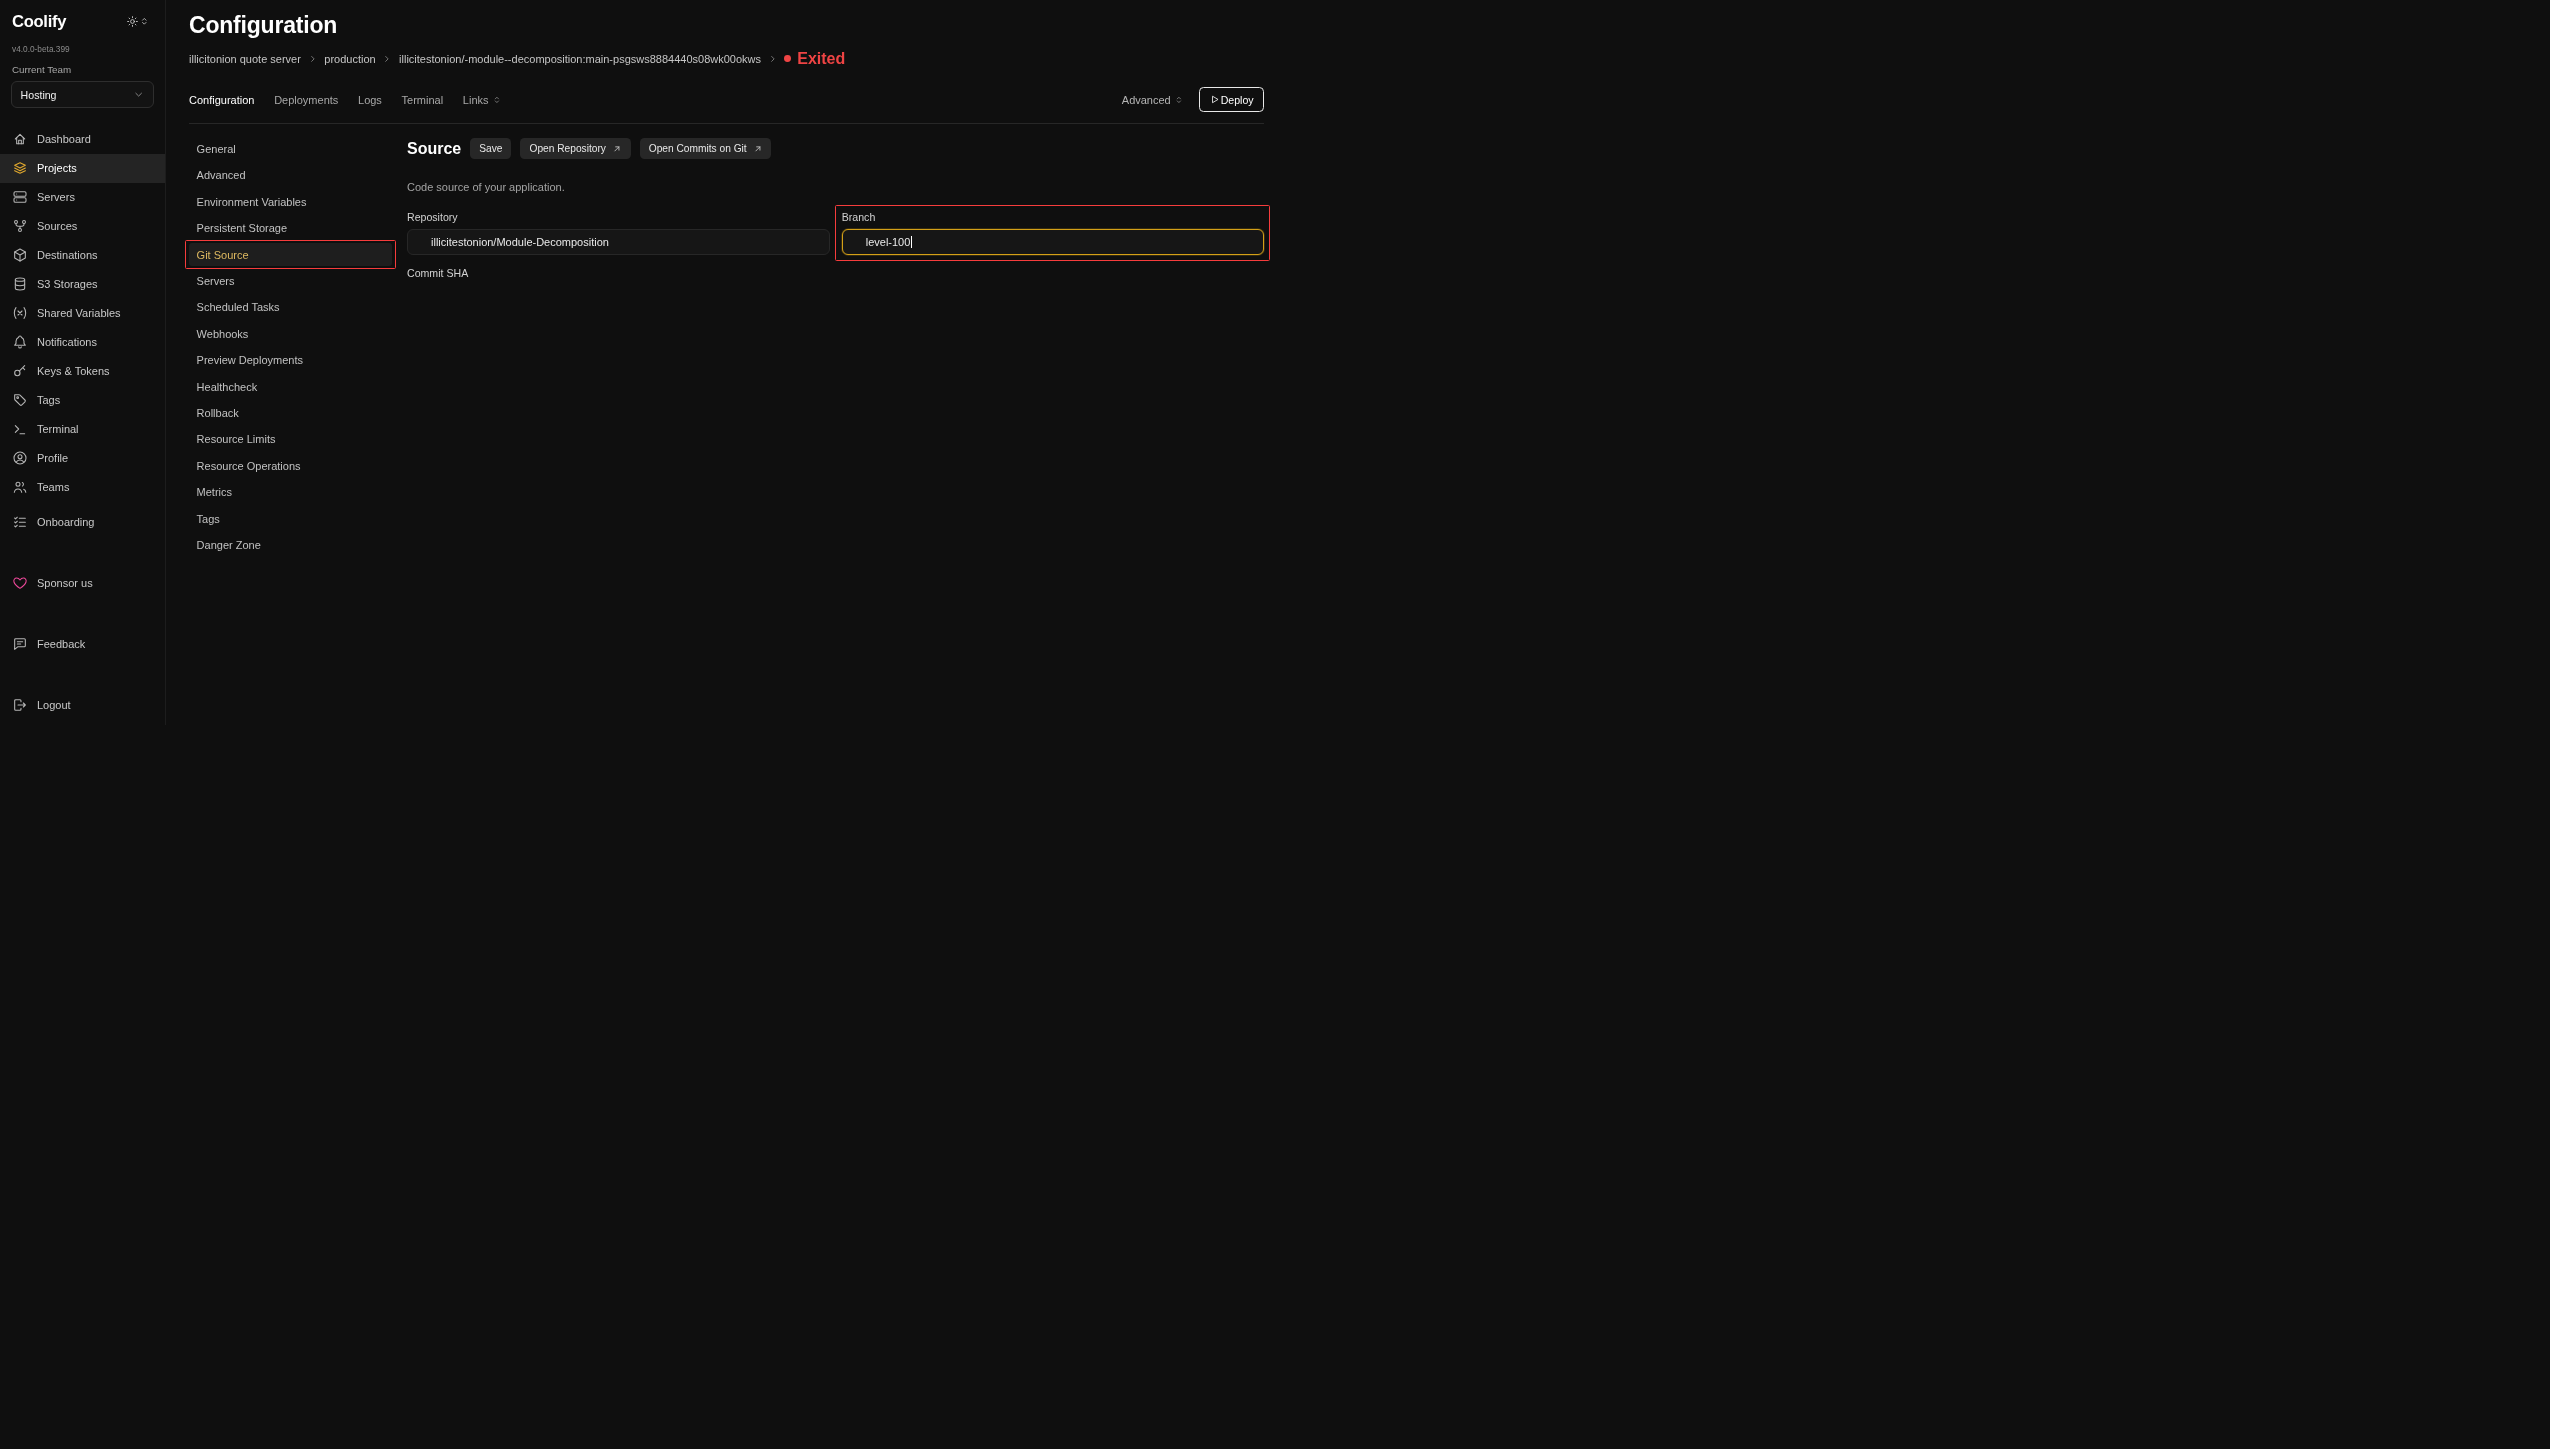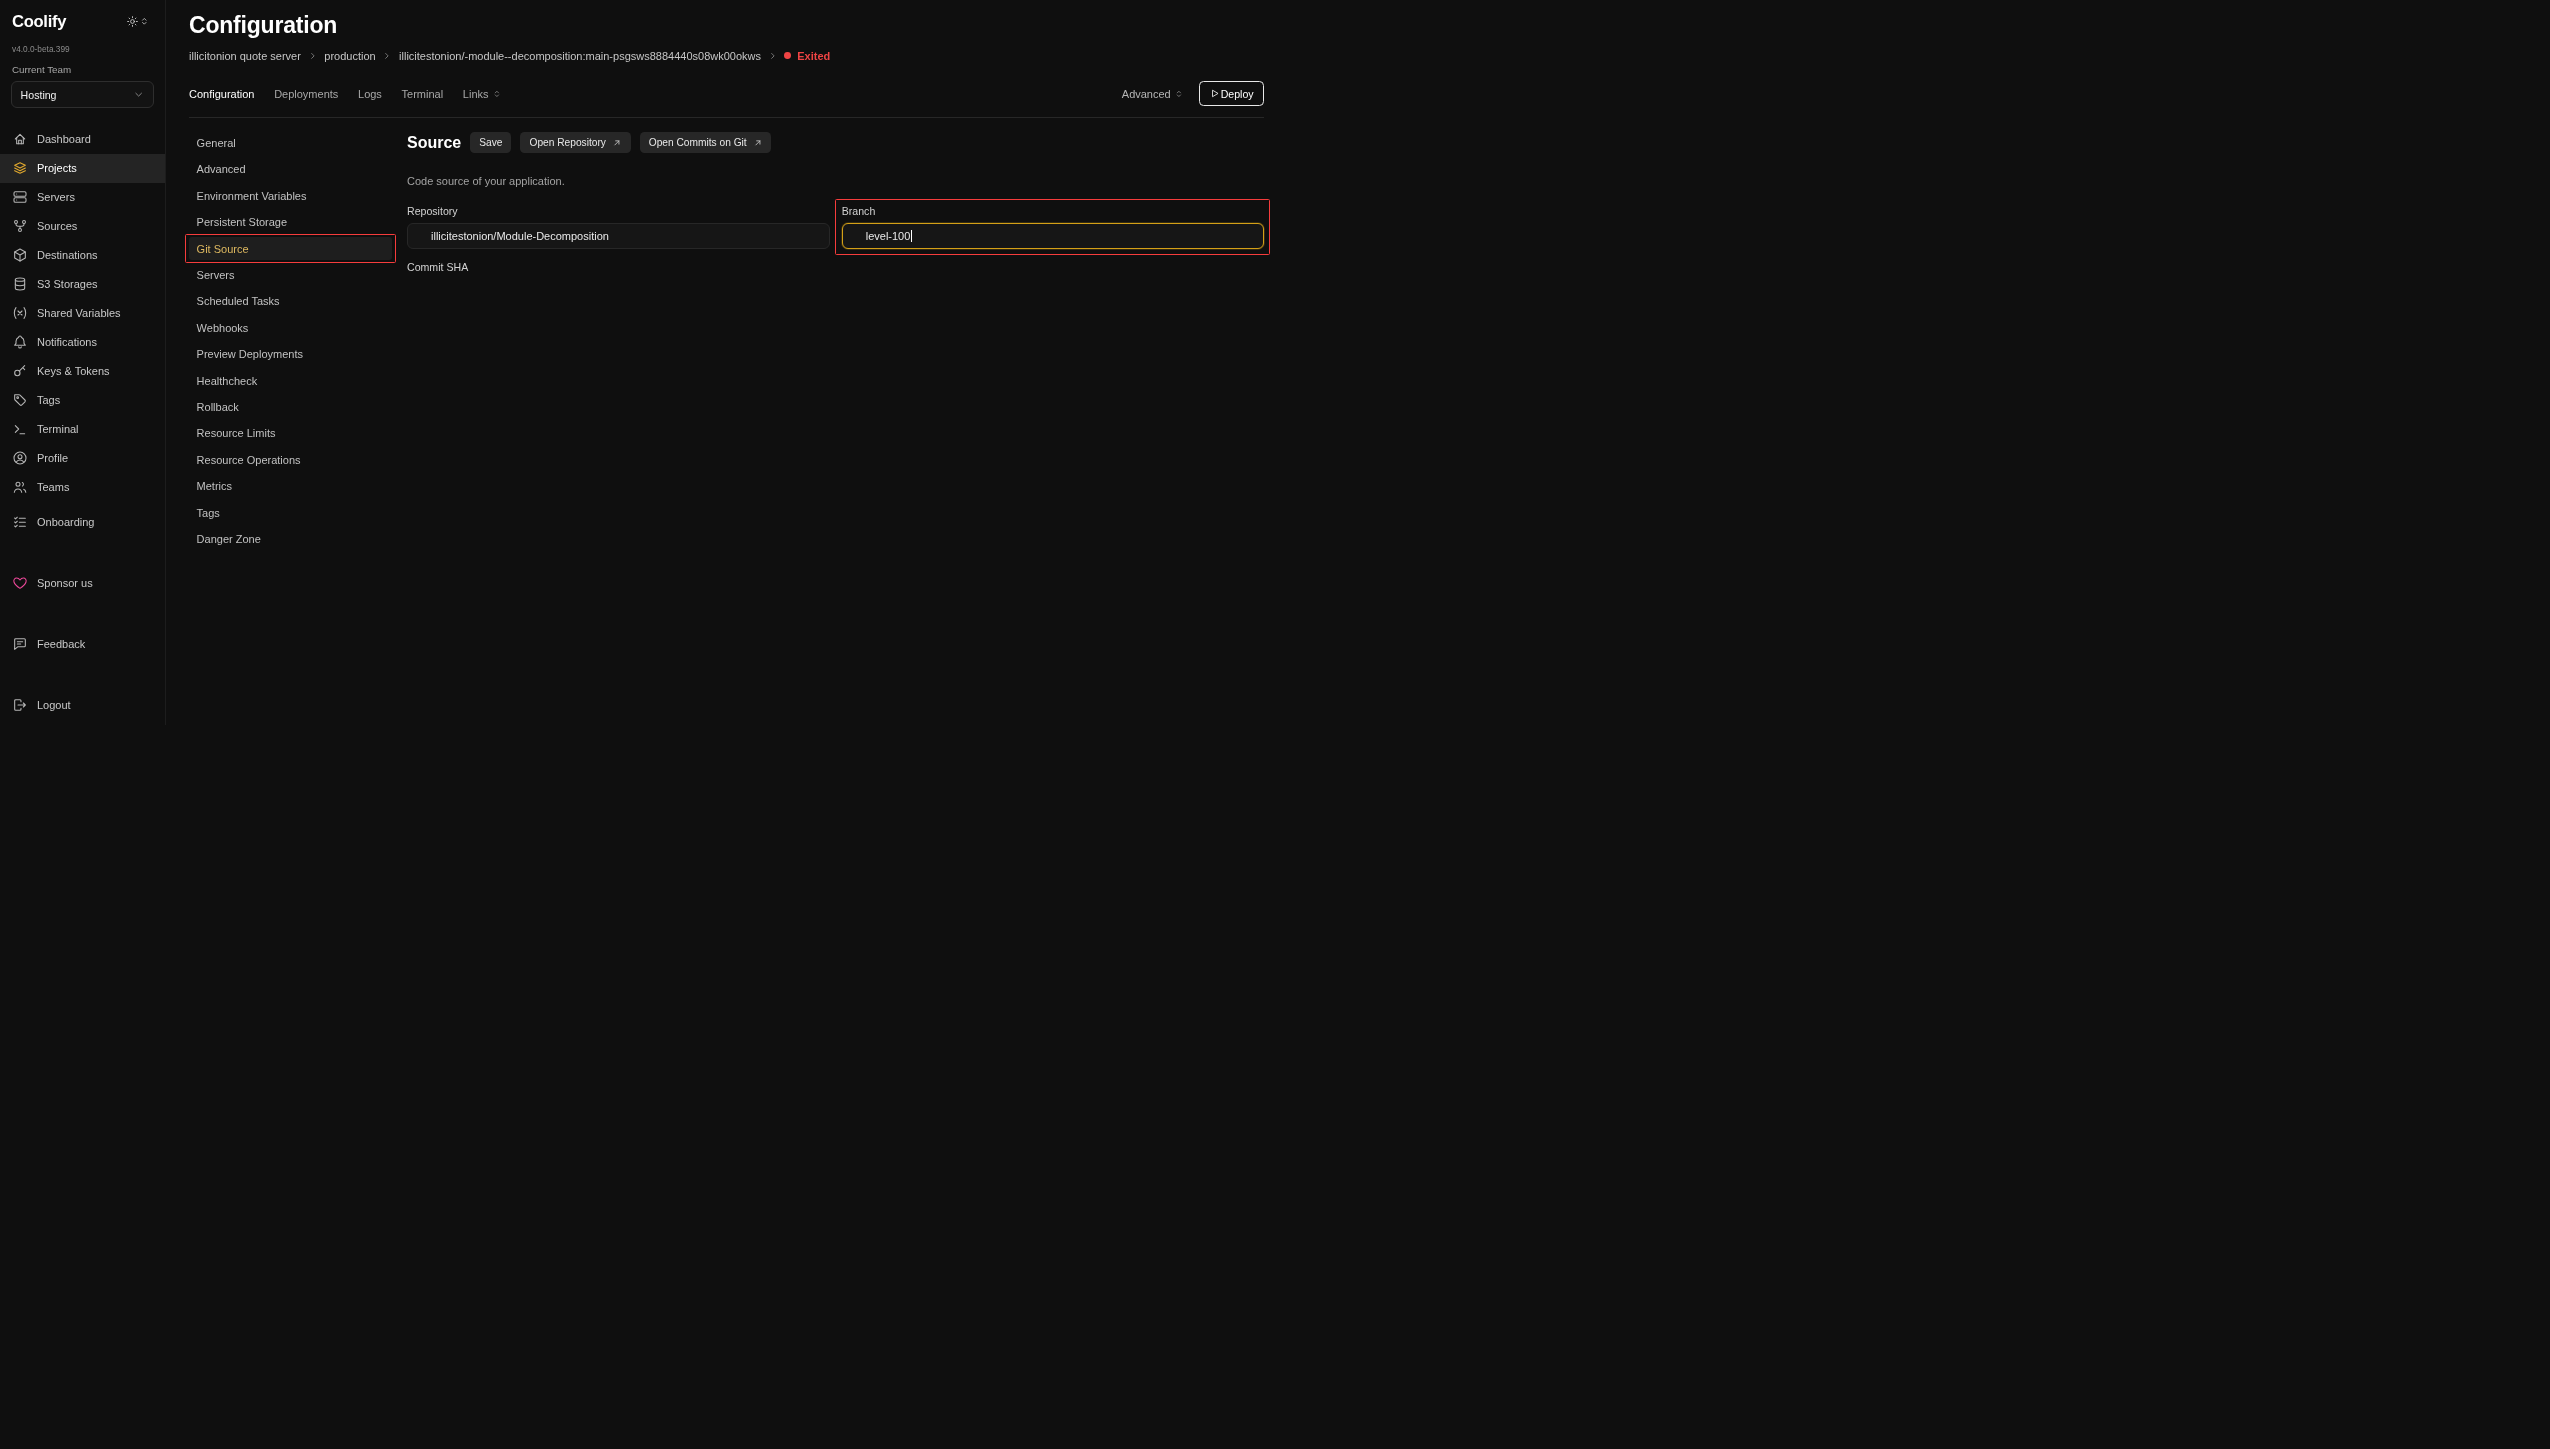--- a/index.html
+++ b/index.html
@@ -43,21 +43,21 @@
   .nav-item.active .icon { color: #e0a82e; }
   .icon-pink { color: #ec4899 !important; }
   .sidebar-footer { margin-top: auto; padding-bottom: 6px; display: flex; flex-direction: column; gap: 32px; }
 
   
   .main { flex: 1; padding: 12px 10.6px 0 23px; display: flex; flex-direction: column; overflow: hidden; }
   .page-title { font-size: 23px; font-weight: 700; letter-spacing: -0.2px; }
   .breadcrumb { margin-top: 10.6px; display: flex; align-items: center; gap: 6.8px; color: #b9b9b9; font-size: 11px; }
   .crumb { color: #c6c6c6; cursor: pointer; white-space: nowrap; }
   .crumb-sep { display: flex; color: #8a8a8a; }
-  .status { display: flex; align-items: center; gap: 6px; color: #ef4444; font-weight: 700; font-size: 11px; }
+  .status { display: flex; align-items: center; gap: 6px; color: #ef4444; font-weight: 700; font-size: 16px; }
   .status-dot { width: 6.8px; height: 6.8px; border-radius: 50%; background: #ef4444; }
 
   .tabs-row {
     margin-top: 19.7px; display: flex; align-items: center; gap: 19.7px;
     font-size: 11px; color: #a8a8a8;
     padding-bottom: 11.3px; border-bottom: 0.8px solid #272727;
   }
   .tab { cursor: pointer; display: flex; align-items: center; gap: 3px; }
   .tab.active { color: #ffffff; }
   .tab .chev, .advanced .chev { display: flex; color: #9a9a9a; }

